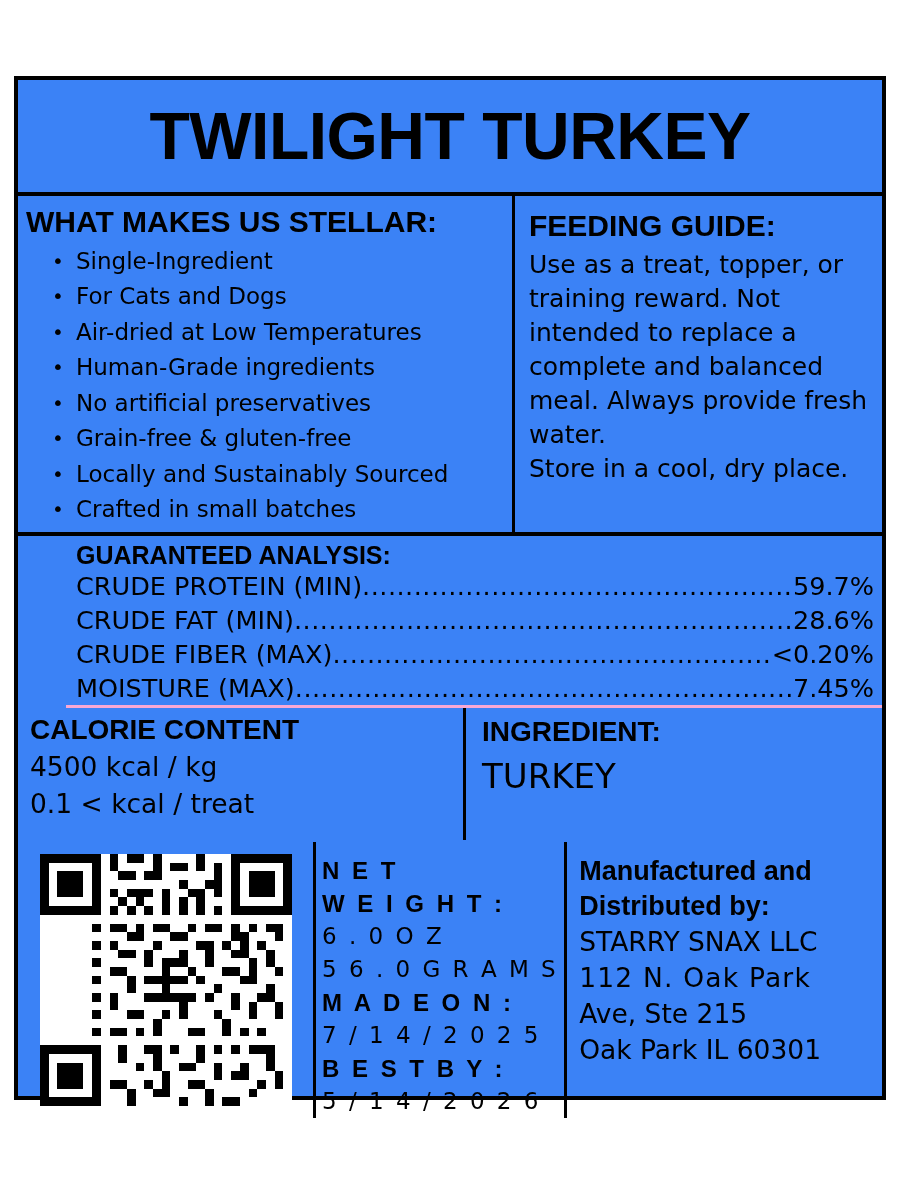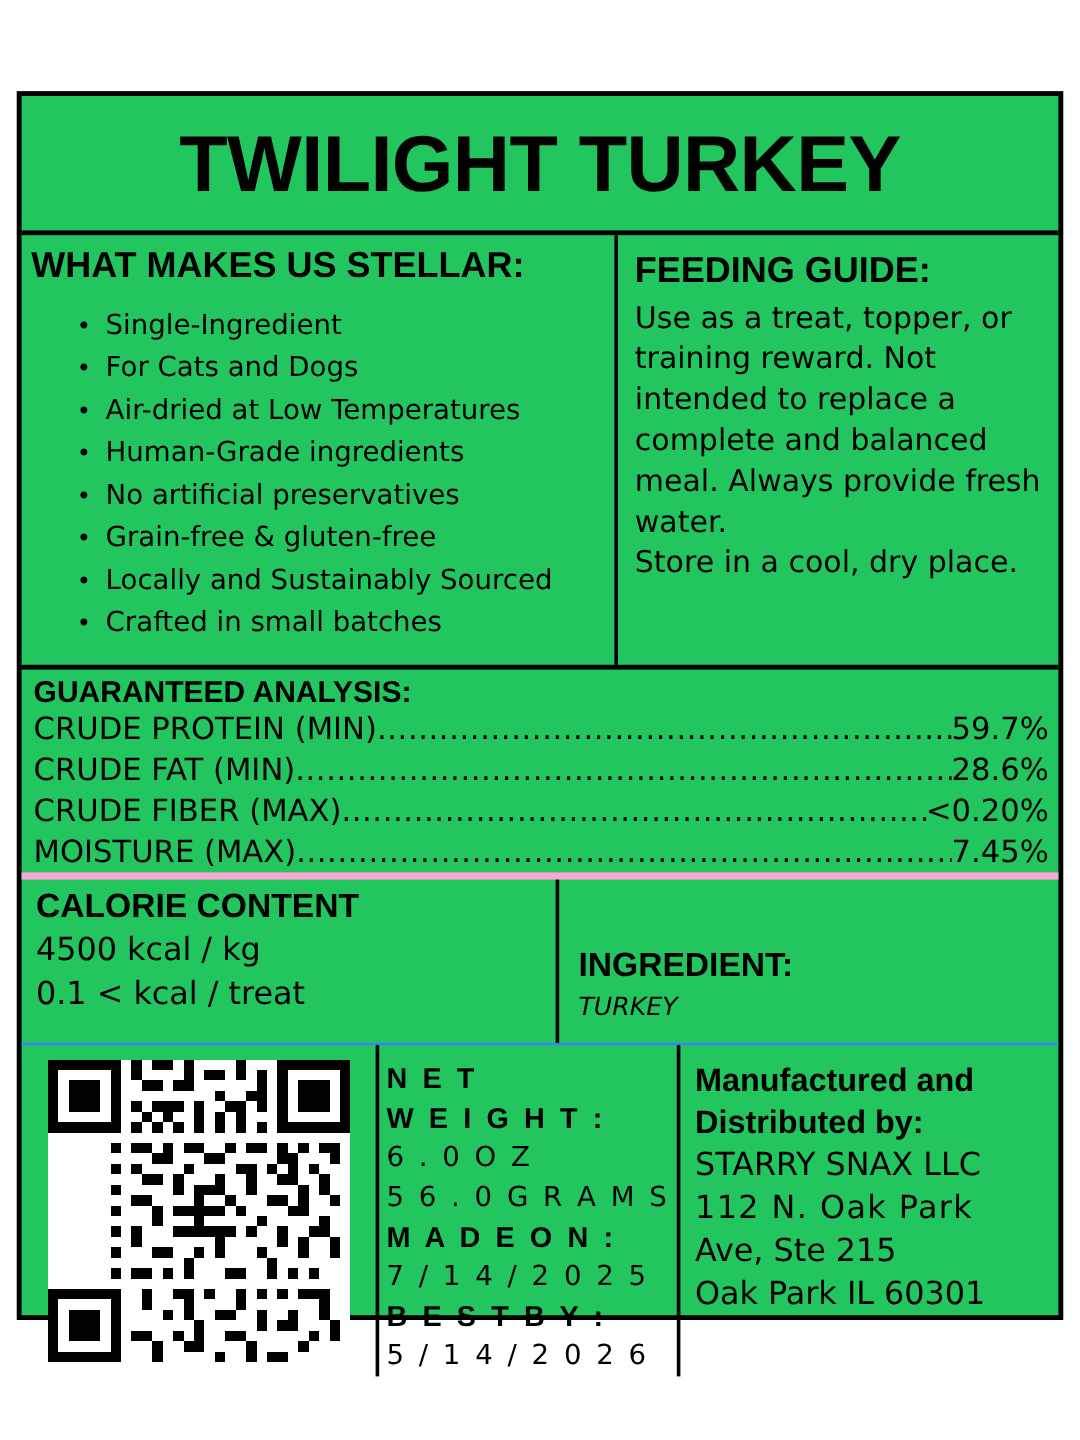--- a/index.html
+++ b/index.html
@@ -19,21 +19,21 @@
   .label {
     position: absolute;
     left: 14px;
     top: 76px;
     width: 872px;
     height: 1024px;
     border: 4px solid #000;
     box-sizing: border-box;
     display: flex;
     flex-direction: column;
-    background: #22c55e;
+    background: #3b82f6;
   }
 
   
   .title-row {
     border-bottom: 4px solid #000;
     flex: 0 0 112px;
     display: flex;
     align-items: center;
     justify-content: center;
   }
@@ -65,21 +65,21 @@
   }
   .sec-head {
     font-family: "Liberation Sans", sans-serif;
     font-weight: 700;
     font-size: 30px;
     line-height: 1.05;
     margin: 0 0 6px 0;
   }
   .feat-list {
     list-style: none;
-    margin: 16px;
+    margin: 4px;
     padding: 0;
   }
   .feat-list li {
     font-size: 23px;
     line-height: 35.5px;
     padding-left: 46px;
     position: relative;
     white-space: nowrap;
   }
   .feat-list li::before {
@@ -94,23 +94,24 @@
     line-height: 34px;
     margin: 0;
   }
   .feeding-text.second {
     margin-top: 0;
   }
 
   
   .ga {
     flex: 0 0 170px;
-    border-bottom: 6px solid #f9a8d4;
+    border-bottom: 3px solid #f9a8d4;
     box-sizing: border-box;
     padding: 6px 8px 0 10px;
+    margin-left: 48px;
   }
   .ga .sec-head {
     font-size: 25px;
     margin-bottom: 1px;
   }
   .ga-row {
     display: flex;
     align-items: center;
     font-size: 25.5px;
     line-height: 34px;
@@ -145,32 +146,30 @@
     margin: 0 0 2px 0;
   }
   .cal-line {
     font-size: 26.5px;
     line-height: 37px;
   }
   .ingredient {
     flex: 1 1 auto;
     box-sizing: border-box;
     padding: 8px 0 16px 16px;
-    margin-top: 47px;
   }
   .ing-head {
     font-family: "Liberation Sans", sans-serif;
     font-weight: 700;
     font-size: 28px;
     margin: 0 0 6px 0;
   }
   .ing-val {
-    font-size: 21px;
+    font-size: 34px;
     line-height: 1.3;
-    font-style: italic;
   }
 
   
   .bot-row {
     display: flex;
     flex: 1 1 auto;
   }
   .qr-cell {
     flex: 0 0 298px;
     border-right: 3px solid #000;

